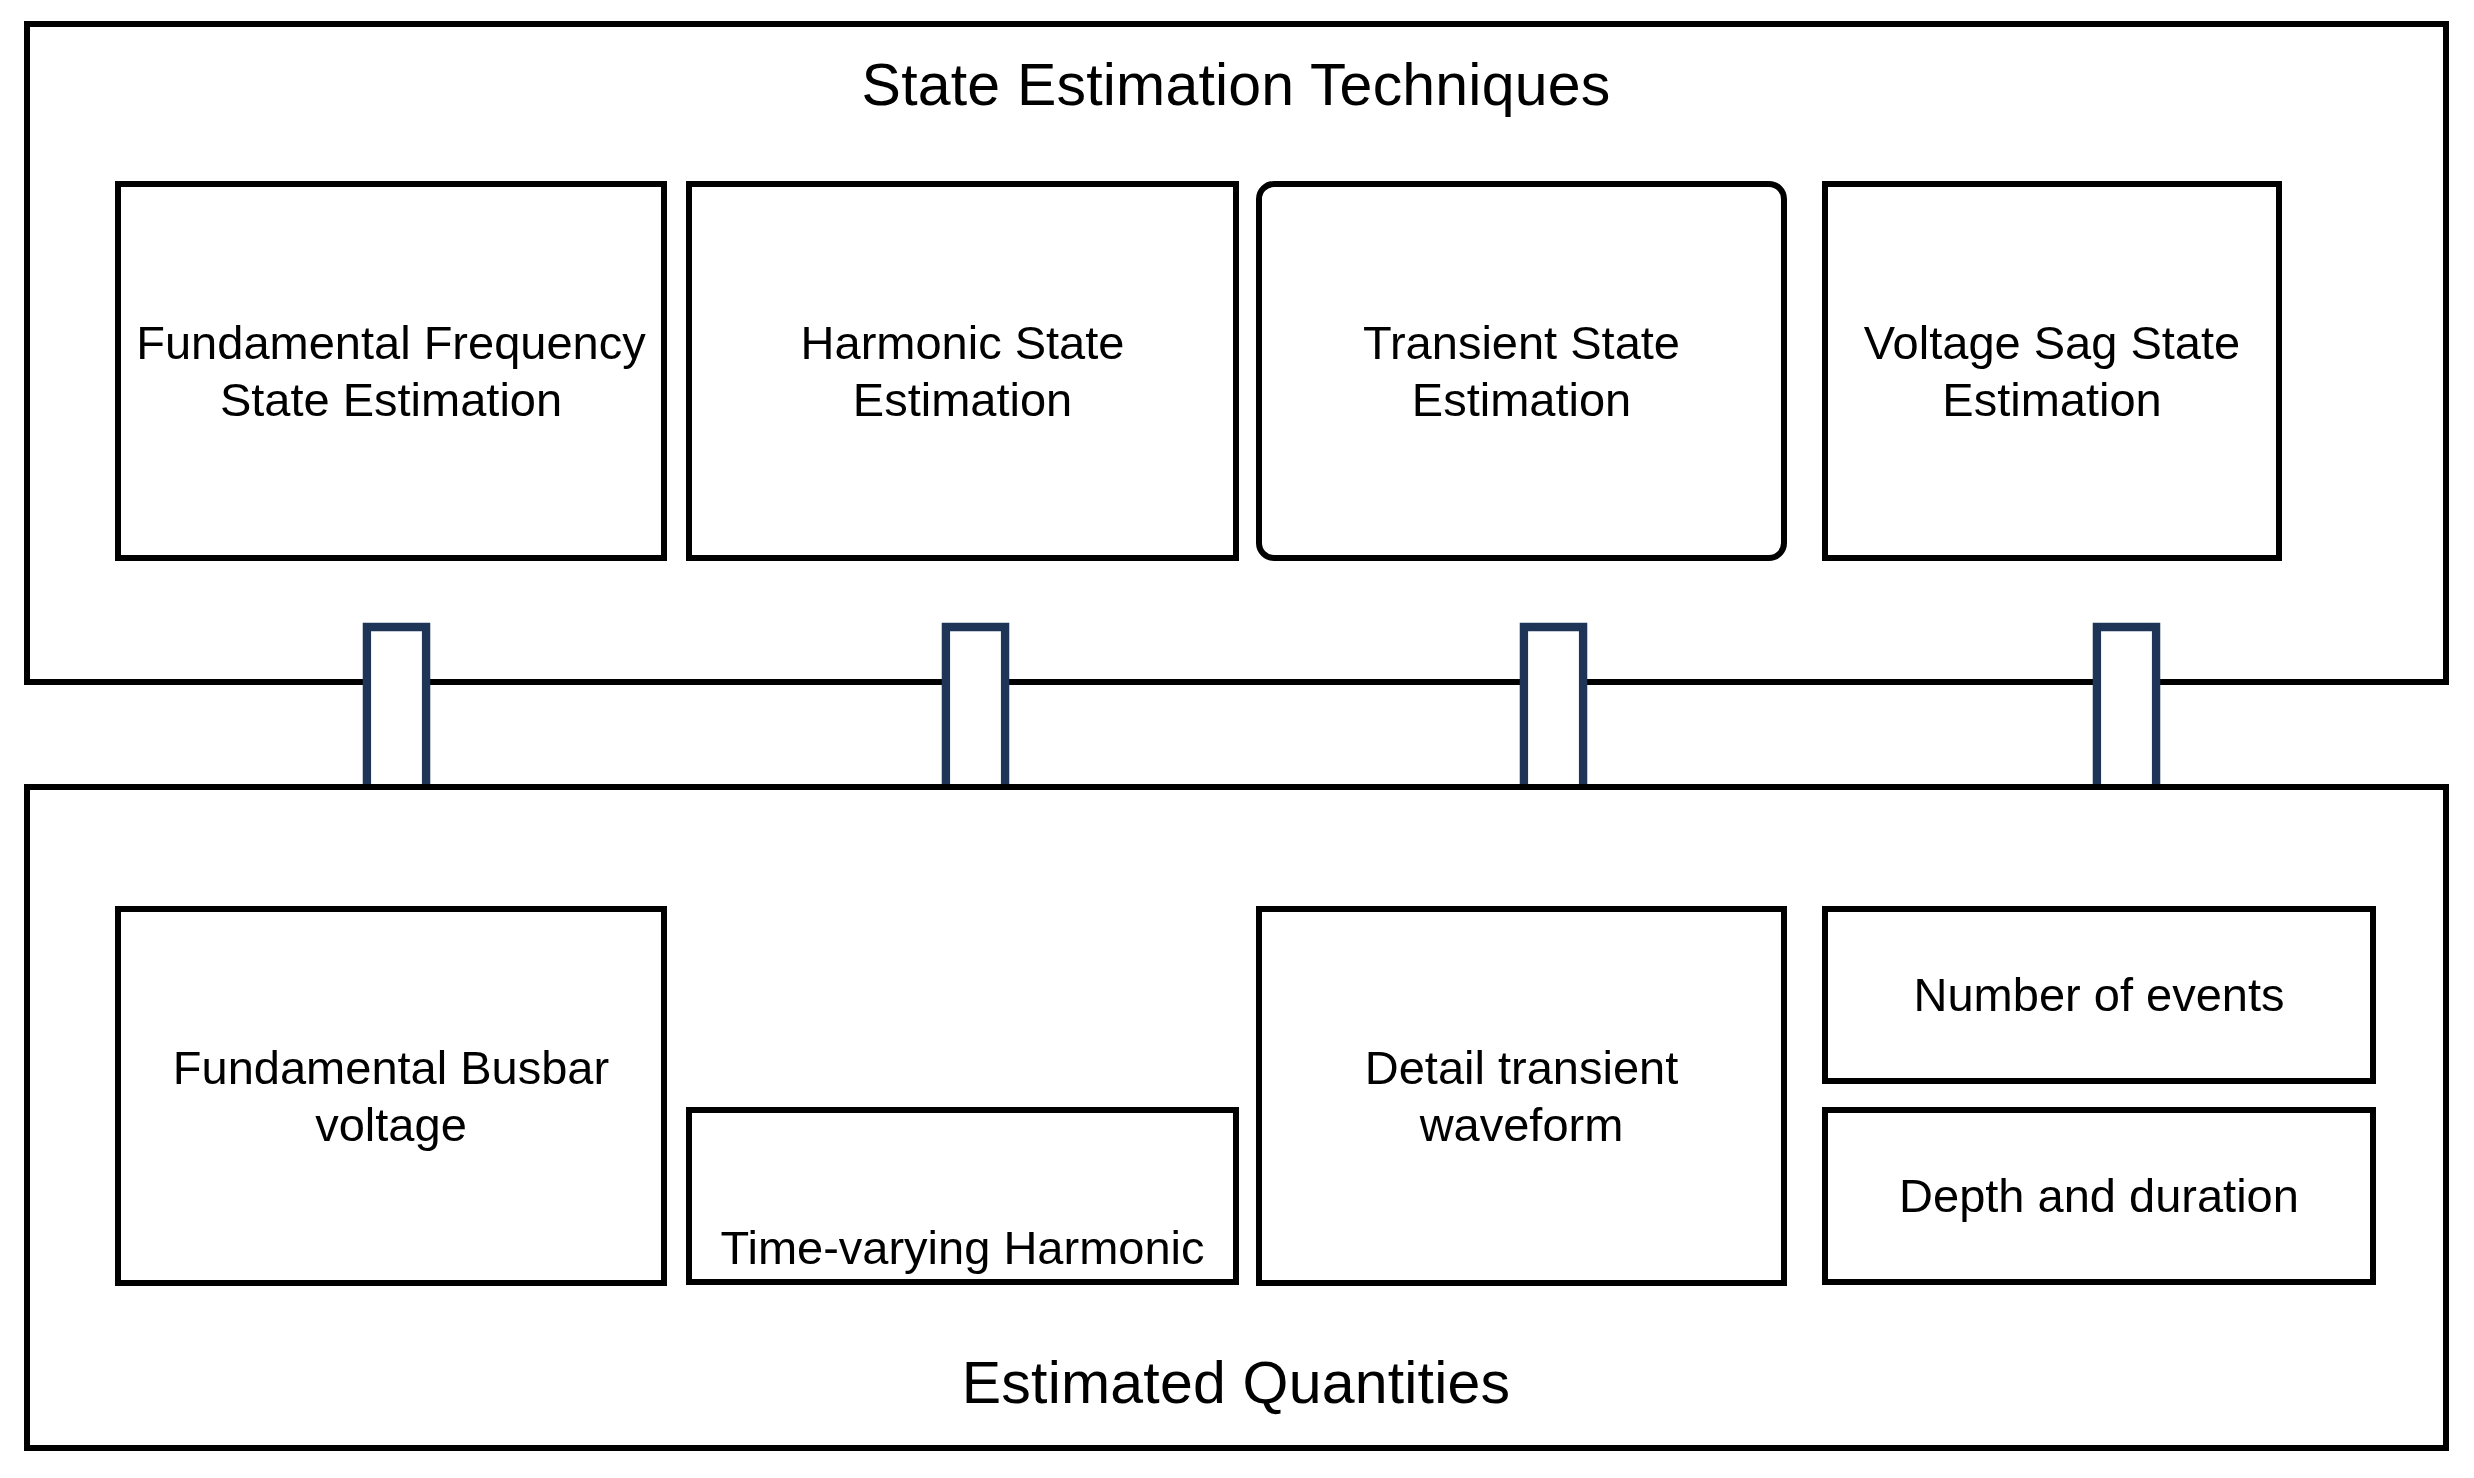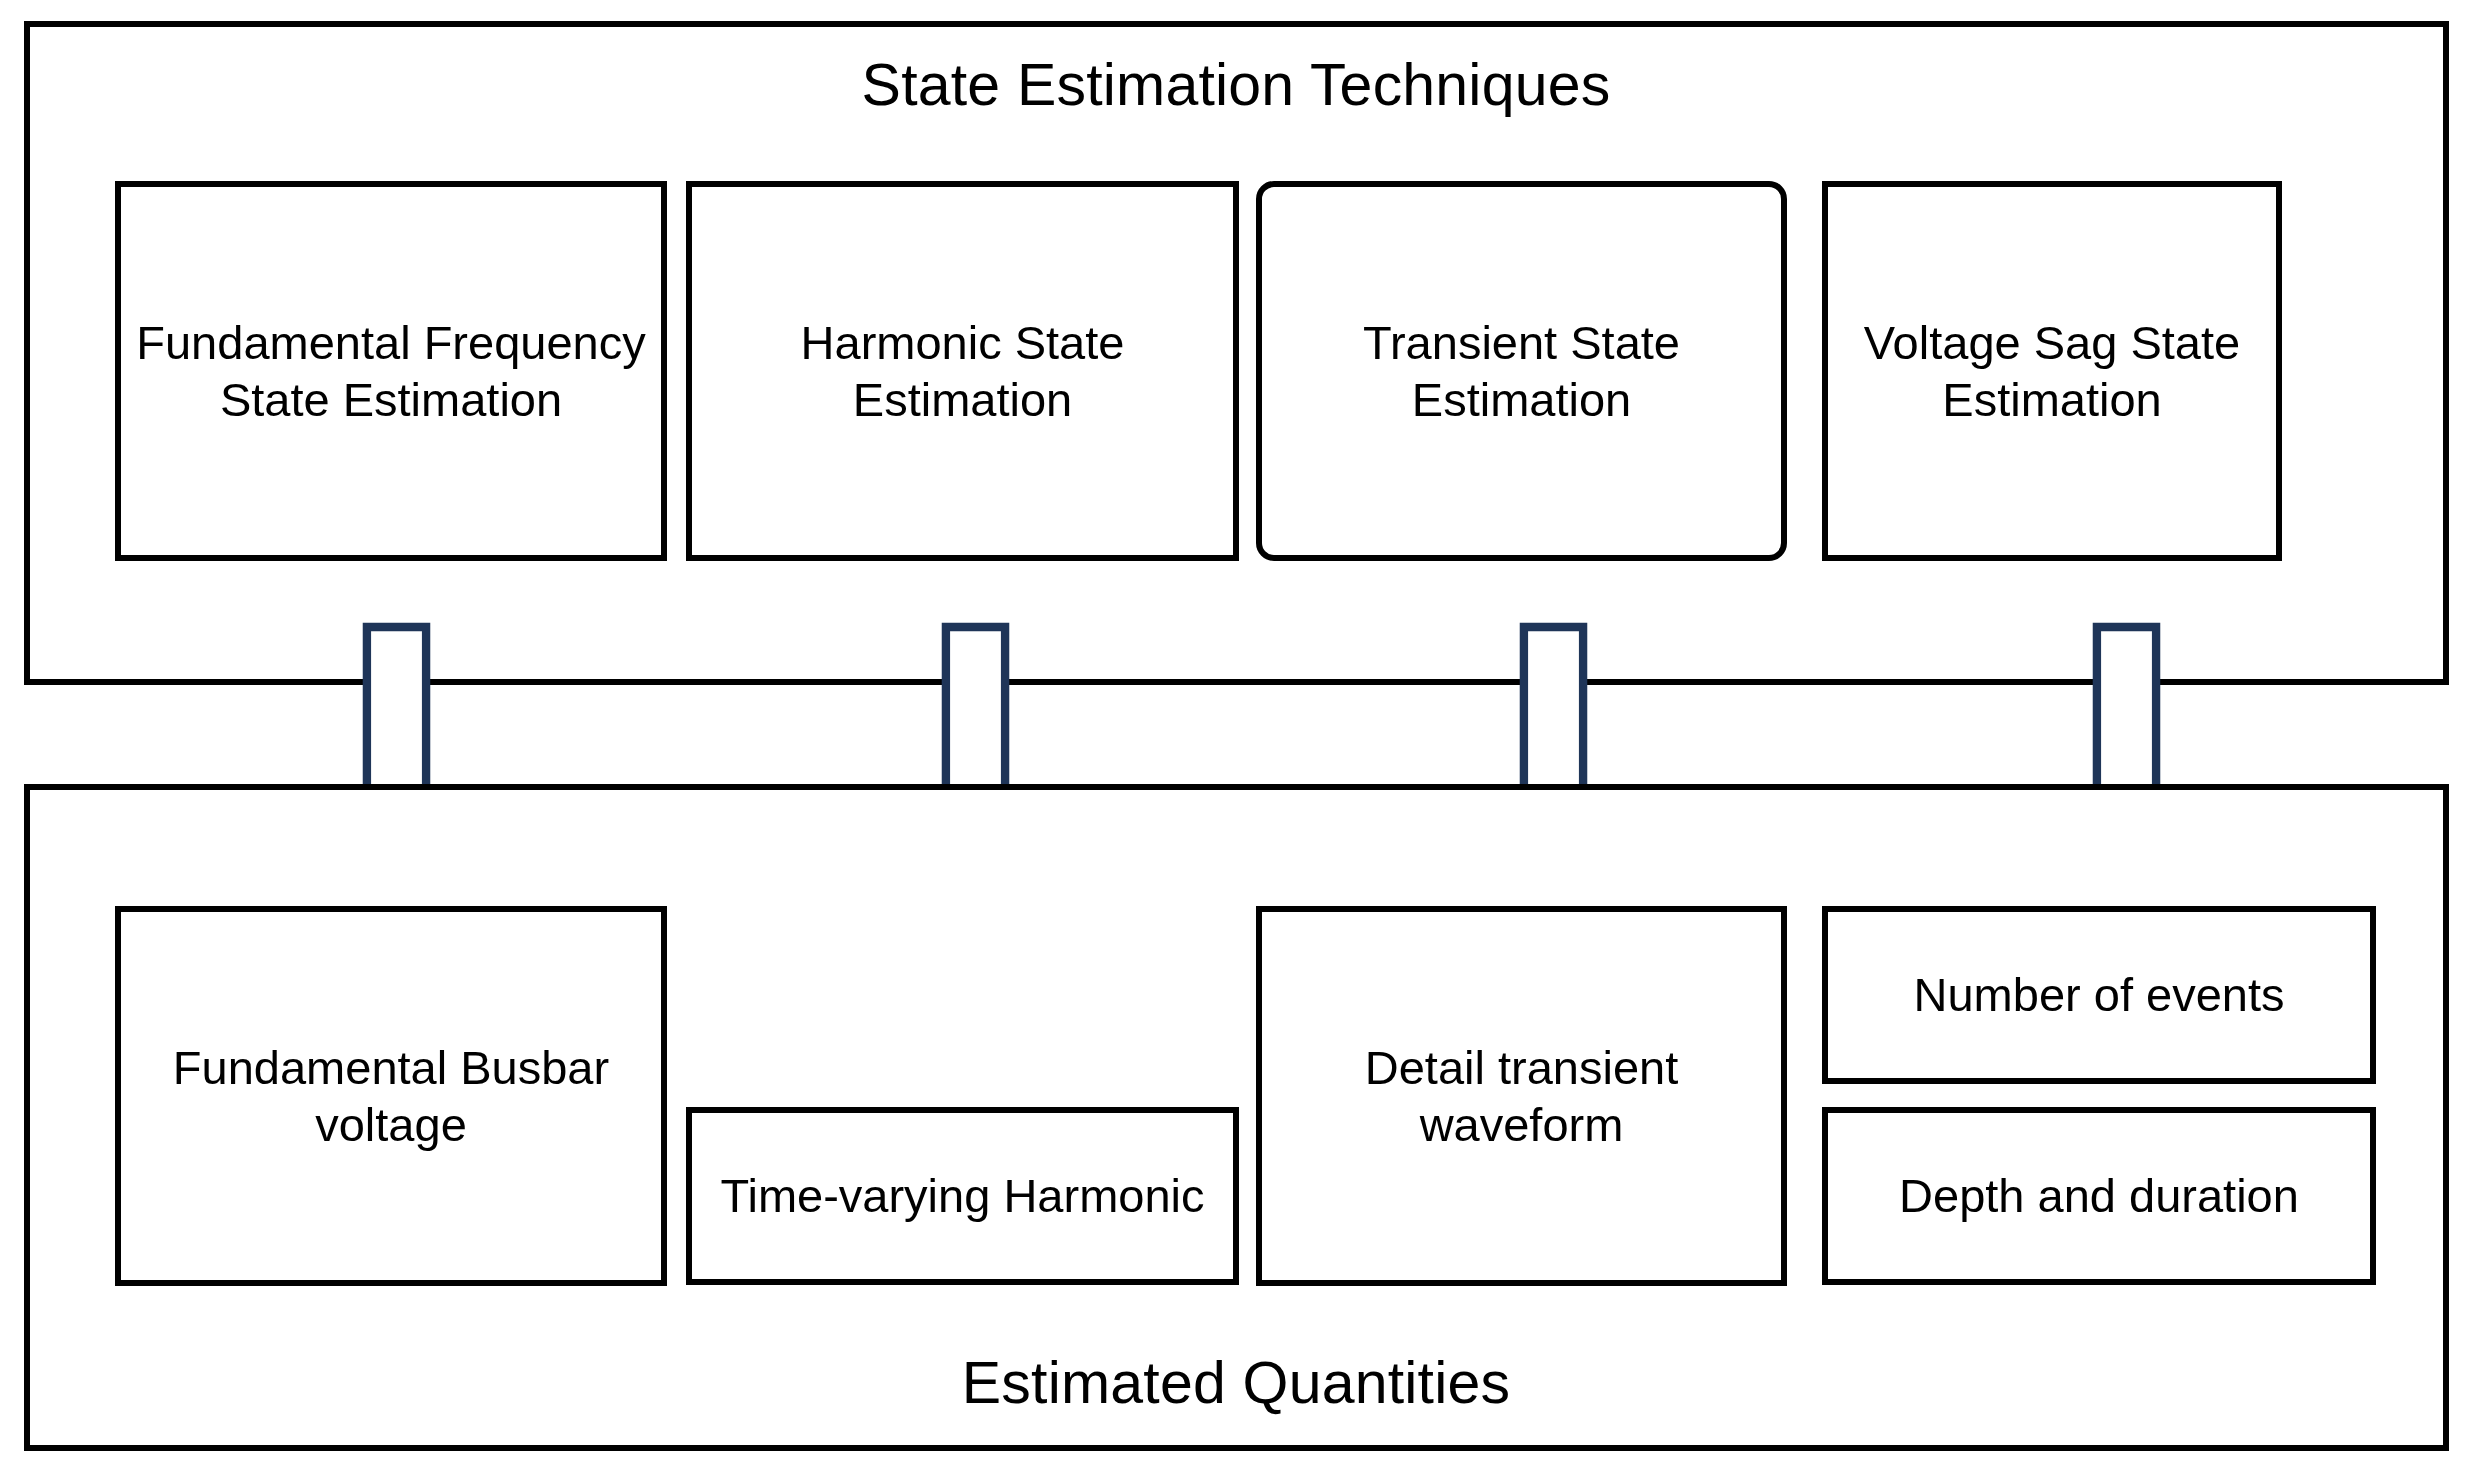--- a/index.html
+++ b/index.html
@@ -28,21 +28,21 @@
 
   
   #box-fundamental-frequency{left:115px;top:181px;width:552px;height:380px;}
   #box-harmonic{left:686px;top:181px;width:553px;height:380px;}
   #box-transient{left:1256px;top:181px;width:531px;height:380px;border-radius:18px;}
   #box-voltage-sag{left:1822px;top:181px;width:460px;height:380px;}
 
   
   #box-fundamental-busbar{left:115px;top:906px;width:552px;height:380px;}
   #box-static-harmonic{left:686px;top:906px;width:553px;height:178px;}
-  #box-time-varying-harmonic{left:686px;top:1107px;width:553px;height:178px;}
+  #box-time-varying-harmonic{left:686px;top:1107px;width:553px;height:178px;align-items:flex-end;}
   #box-detail-transient{left:1256px;top:906px;width:531px;height:380px;}
   #box-number-of-events{left:1822px;top:906px;width:554px;height:178px;}
   #box-depth-duration{left:1822px;top:1107px;width:554px;height:178px;}
 
   
   .arrow{position:absolute;width:129px;height:243px;}
   .arrow svg{display:block;width:100%;height:100%;overflow:visible;}
   #arrow-1{left:332px;top:624px;}
   #arrow-2{left:911px;top:624px;}
   #arrow-3{left:1489px;top:624px;}

